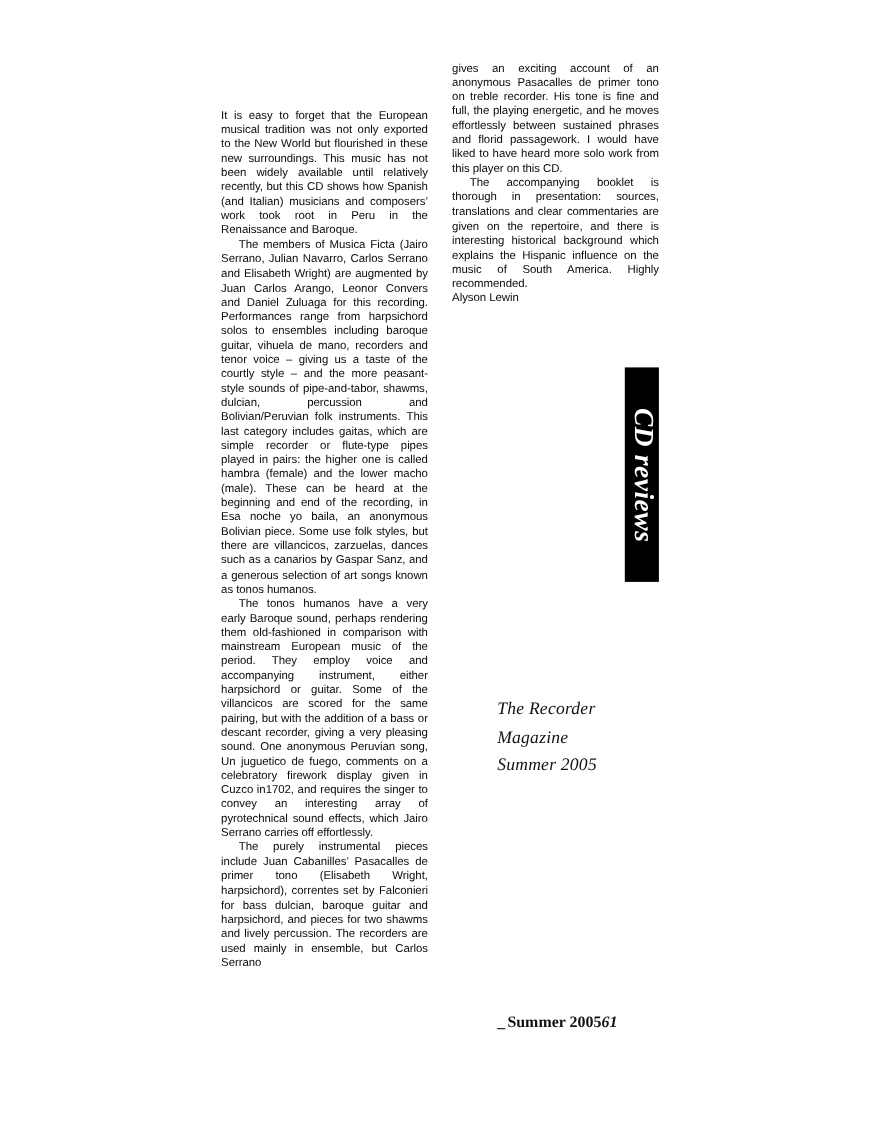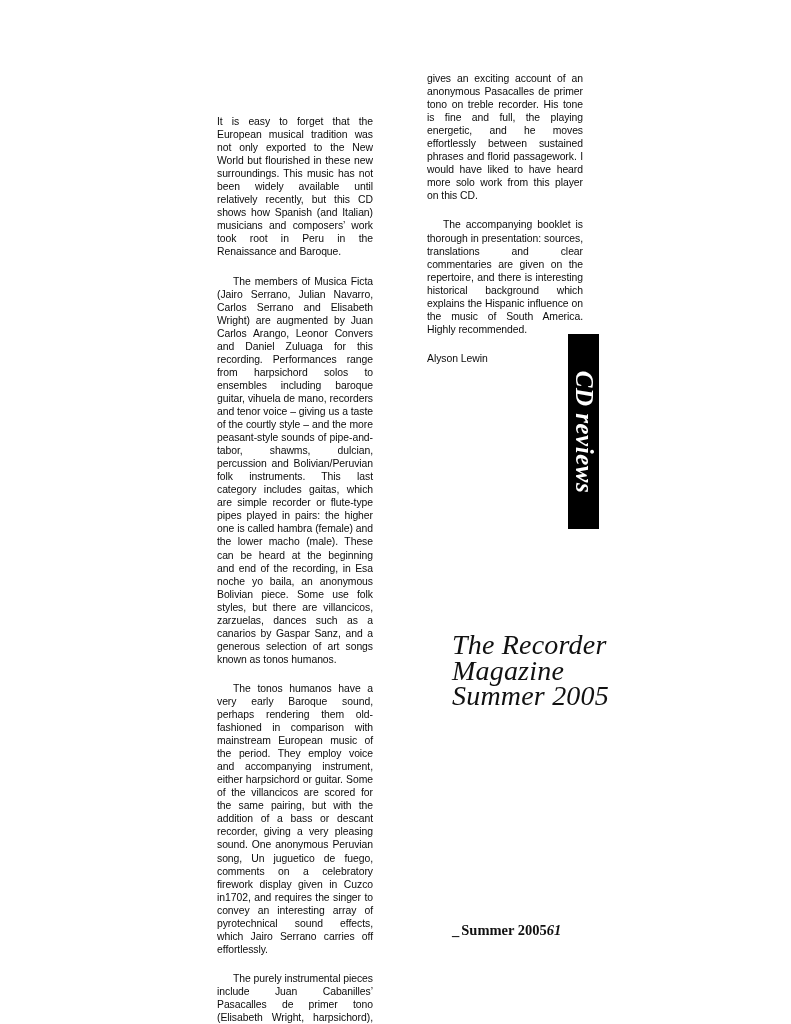--- a/index.html
+++ b/index.html
@@ -45,21 +45,21 @@
 
   .cd-head {
     font-weight: bold;
     text-align: left;
     line-height: 13.2px;
     letter-spacing: -0.1px;
     font-size: 10.5px;
   }
   .cd-head div { white-space: nowrap; }
 
-  .para { margin: 16px; }
+  .para { margin: 0; }
   .para.indent { text-indent: 16px; }
 
   
   .para::after {
     content: "";
     display: inline-block;
     width: 100%;
   }
   .para.noafter::after { content: none; }
 
@@ -89,21 +89,21 @@
   }
 
   
   .mag-title {
     position: absolute;
     left: 452px;
     top: 632px;
     width: 220px;
     font-family: "Liberation Serif", serif;
     font-style: italic;
-    font-size: 28px;
+    font-size: 16px;
     line-height: 25.5px;
     color: #111111;
     letter-spacing: 0.2px;
   }
   .mag-title div { white-space: nowrap; }
 
   
   .footer {
     position: absolute;
     left: 452px;

